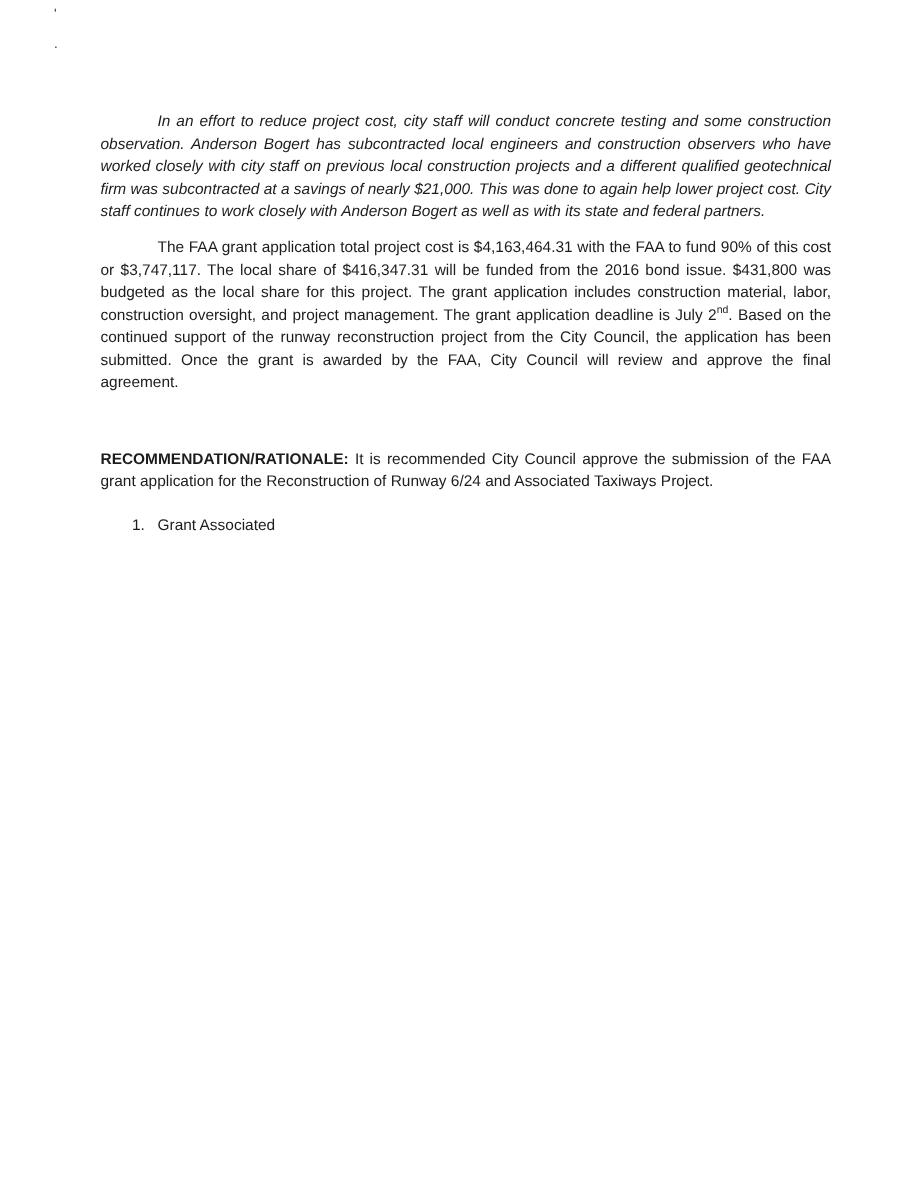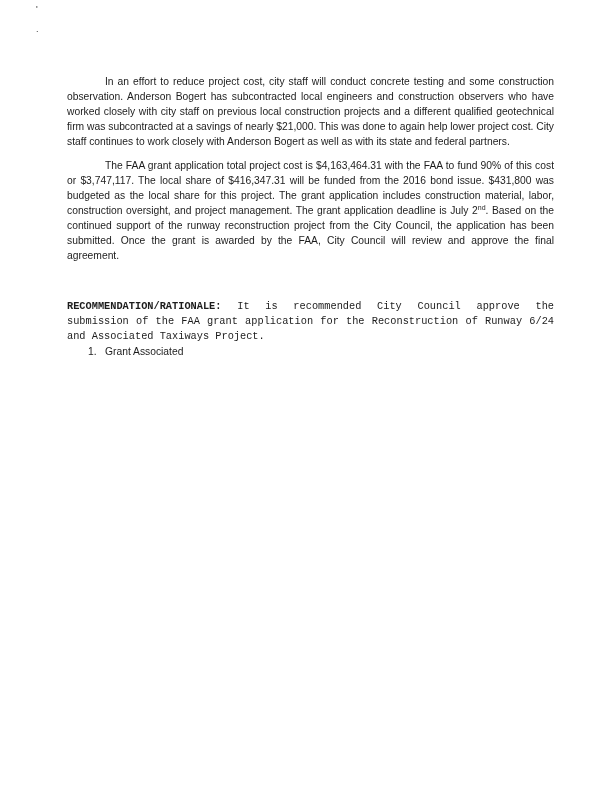--- a/index.html
+++ b/index.html
@@ -47,27 +47,27 @@
   }
   p.para {
     margin: 0;
     padding: 0;
   }
   p.indent {
     text-indent: 38px;
   }
   p.para-1 {
     margin-bottom: 9px;
+    font-style: italic;
   }
   p.para-2 {
     margin-bottom: 36px;
   }
   p.recommendation {
-    margin-bottom: 0;
-    font-family: Liberation Mono, monospace;
+    margin-bottom: 14px;
   }
   .recommendation-label {
     font-weight: bold;
   }
   sup.ordinal {
     font-size: 7px;
     vertical-align: super;
     line-height: 0;
   }
   .attachment-list {

